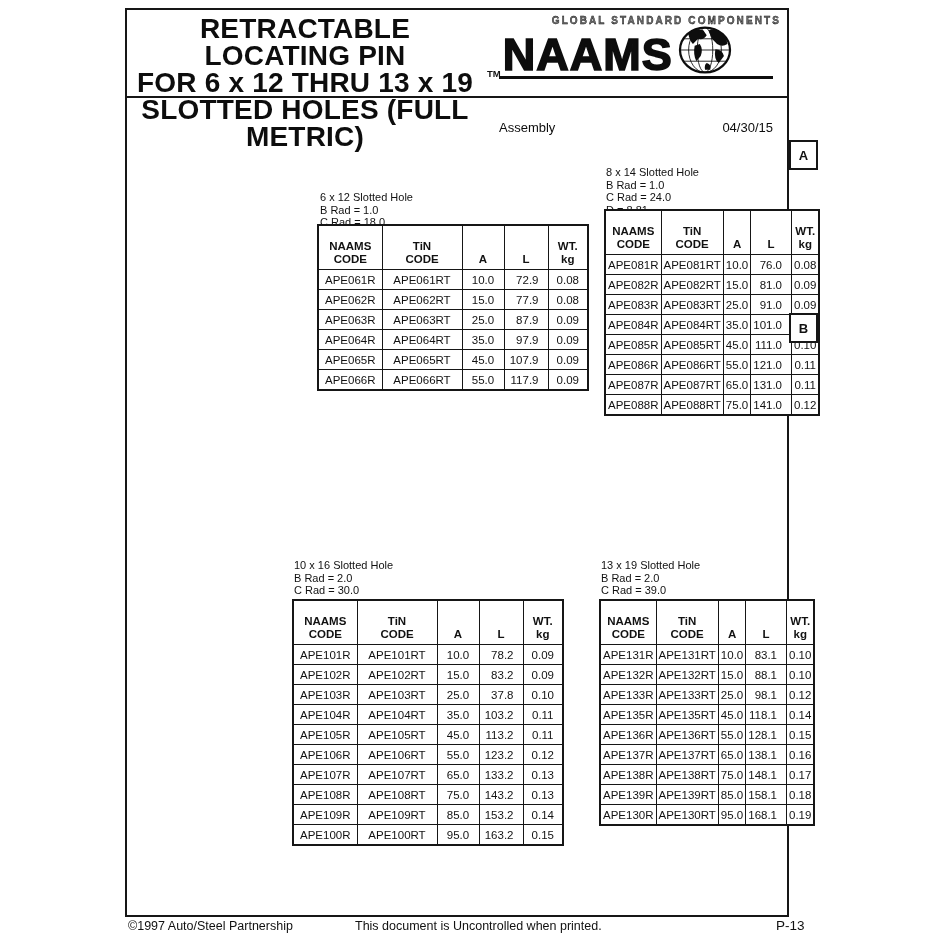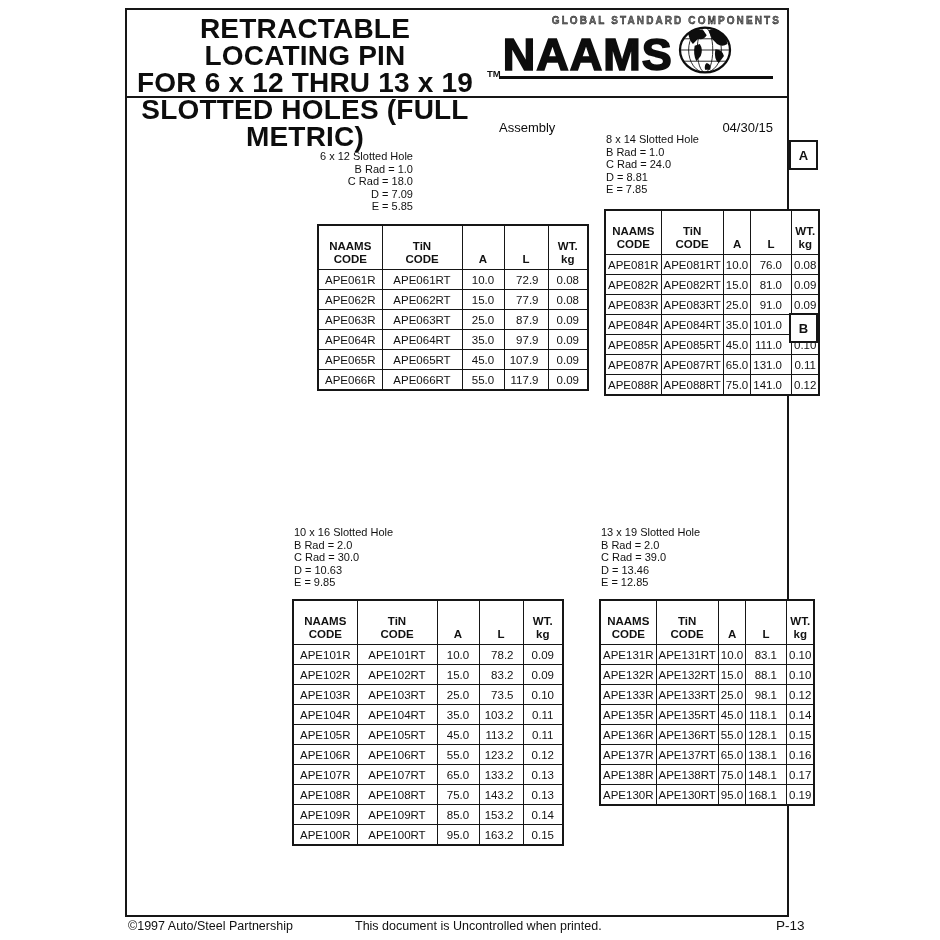--- a/index.html
+++ b/index.html
@@ -43,22 +43,22 @@
   }
   
   .zone-marker{
     position:absolute;width:25px;height:26px;border:2px solid #161616;background:#fff;
     display:flex;align-items:center;justify-content:center;
     font-size:13px;font-weight:bold;z-index:3;
   }
   .marker-a{left:789px;top:140px;}
   .marker-b{left:789px;top:313px;}
   
-  .info-block{position:absolute;font-size:11px;line-height:12.6px;color:#111;}
-  .info-1{left:193px;top:140px;text-align:right;}
+  .info-block{position:absolute;font-size:11px;line-height:12.6px;color:#111;margin-top:33px;}
+  .info-1{left:193px;top:148px;}
   .info-2{left:479px;top:123px;}
   .info-3{left:167px;top:516px;}
   .info-4{left:474px;top:516px;}
   
   table.spec-table{
     position:absolute;border-collapse:collapse;background:#fff;
     border:2px solid #161616;table-layout:fixed;
   }
   .tbl-1{left:190px;top:214px;}
   .tbl-2{left:477px;top:199px;}
@@ -283,20 +283,27 @@
           <td class="c4">0.10</td>
         </tr>
         <tr>
           <td class="c0">APE085R</td>
           <td class="c1">APE085RT</td>
           <td class="c2">45.0</td>
           <td class="c3">111.0</td>
           <td class="c4">0.10</td>
         </tr>
         <tr>
+          <td class="c0">APE086R</td>
+          <td class="c1">APE086RT</td>
+          <td class="c2">55.0</td>
+          <td class="c3">121.0</td>
+          <td class="c4">0.11</td>
+        </tr>
+        <tr>
           <td class="c0">APE087R</td>
           <td class="c1">APE087RT</td>
           <td class="c2">65.0</td>
           <td class="c3">131.0</td>
           <td class="c4">0.11</td>
         </tr>
         <tr>
           <td class="c0">APE088R</td>
           <td class="c1">APE088RT</td>
           <td class="c2">75.0</td>
@@ -337,21 +344,21 @@
           <td class="c0">APE102R</td>
           <td class="c1">APE102RT</td>
           <td class="c2">15.0</td>
           <td class="c3">83.2</td>
           <td class="c4">0.09</td>
         </tr>
         <tr>
           <td class="c0">APE103R</td>
           <td class="c1">APE103RT</td>
           <td class="c2">25.0</td>
-          <td class="c3">73.5</td>
+          <td class="c3">37.8</td>
           <td class="c4">0.10</td>
         </tr>
         <tr>
           <td class="c0">APE104R</td>
           <td class="c1">APE104RT</td>
           <td class="c2">35.0</td>
           <td class="c3">103.2</td>
           <td class="c4">0.11</td>
         </tr>
         <tr>
@@ -462,20 +469,27 @@
           <td class="c4">0.16</td>
         </tr>
         <tr>
           <td class="c0">APE138R</td>
           <td class="c1">APE138RT</td>
           <td class="c2">75.0</td>
           <td class="c3">148.1</td>
           <td class="c4">0.17</td>
         </tr>
         <tr>
+          <td class="c0">APE139R</td>
+          <td class="c1">APE139RT</td>
+          <td class="c2">85.0</td>
+          <td class="c3">158.1</td>
+          <td class="c4">0.18</td>
+        </tr>
+        <tr>
           <td class="c0">APE130R</td>
           <td class="c1">APE130RT</td>
           <td class="c2">95.0</td>
           <td class="c3">168.1</td>
           <td class="c4">0.19</td>
         </tr>
       </tbody>
   </table>
 
 </div>

